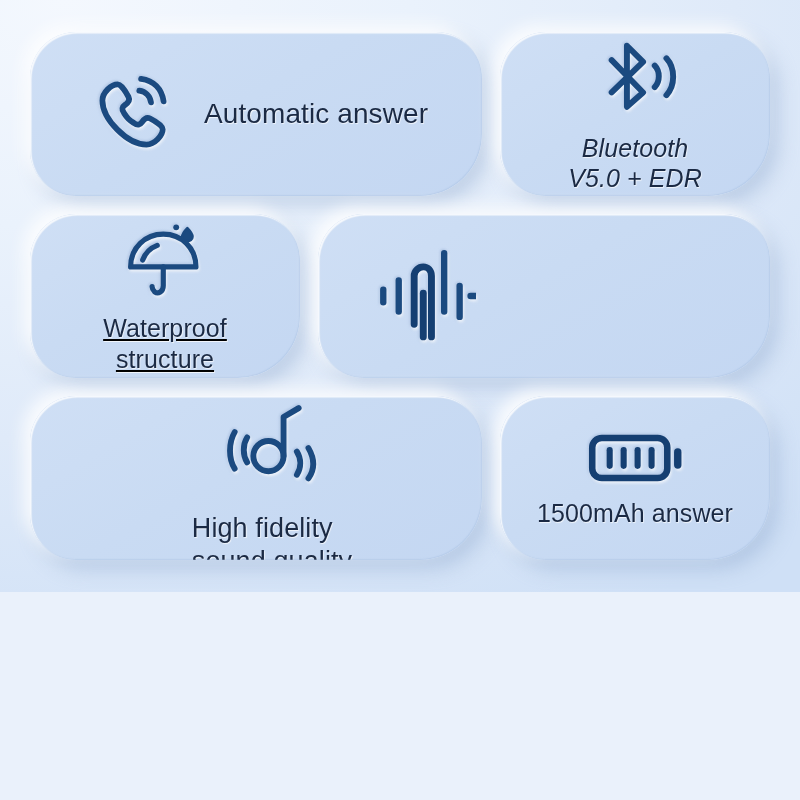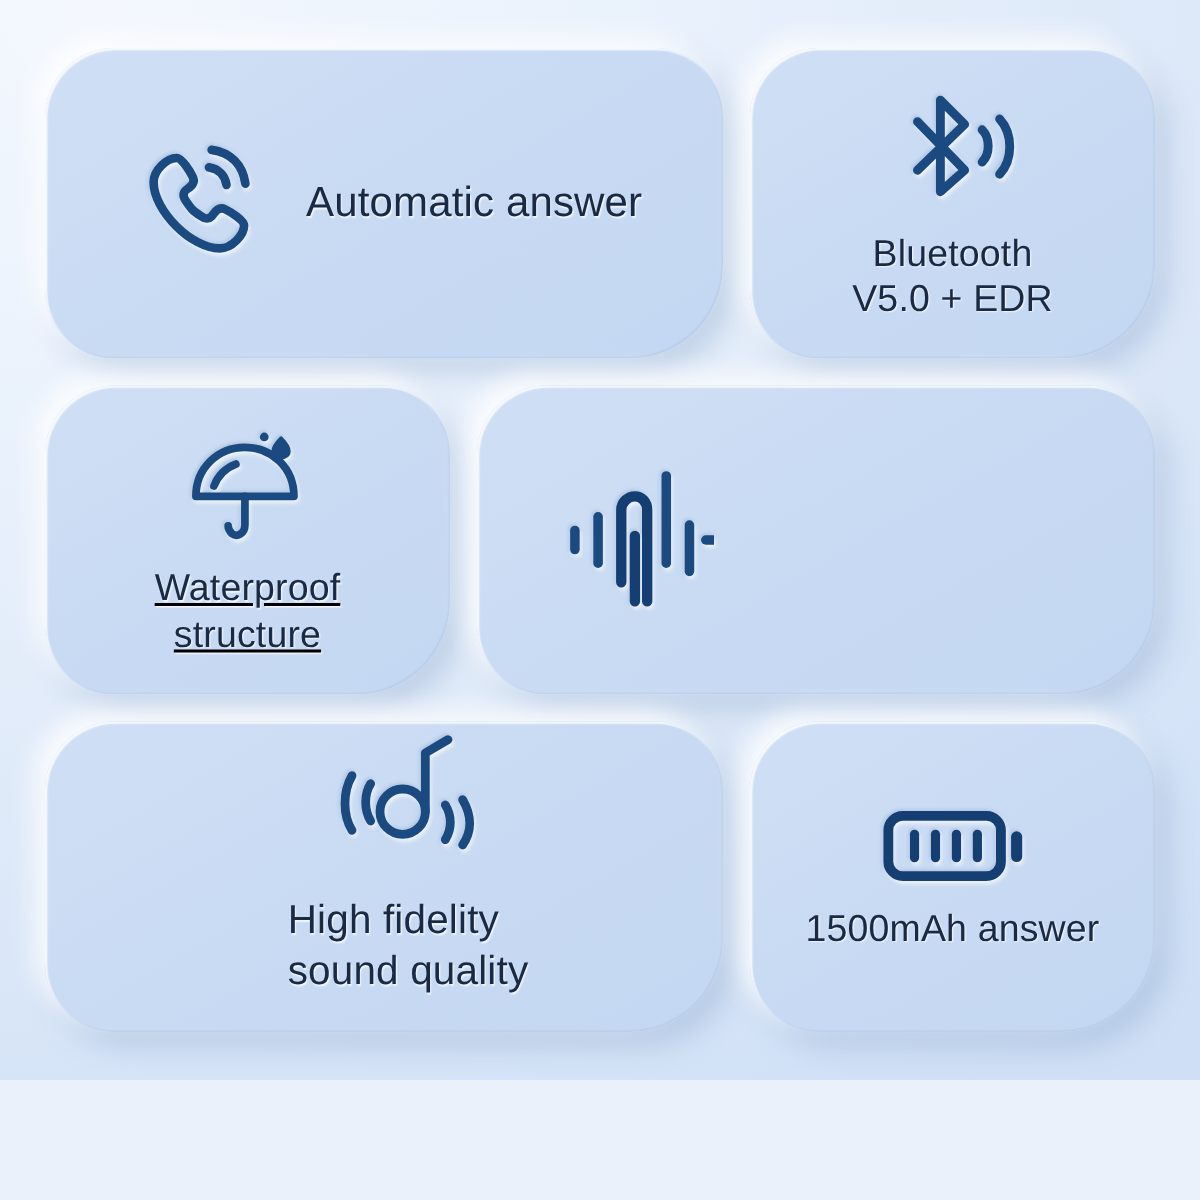--- a/index.html
+++ b/index.html
@@ -12,21 +12,21 @@
     height: 800px;
     overflow: hidden;
     font-family: "Liberation Sans", sans-serif;
     background: #eaf1fb;
   }
 
   
   .page {
     position: relative;
     width: 800px;
-    height: 720px;
+    height: 592px;
     box-sizing: border-box;
     background:
       radial-gradient(135% 120% at 8% 0%, #f4f8fe 0%, #eaf2fc 32%, #dfeaf9 62%, #cfe0f6 100%);
     padding: 32px 30px;
   }
 
   .grid {
     position: relative;
     width: 100%;
     height: 100%;
@@ -109,21 +109,21 @@
 
   
   .card-automatic-answer .label { font-size: 28px; }
   .card-automatic-answer { padding-left: 72px; gap: 30px; }
   .card-microphone { padding-left: 44px; gap: 32px; }
   .card-highfidelity { padding-left: 64px; gap: 26px; flex-direction: column; }
   .card-bluetooth .label { font-size: 26px; line-height: 1.22; }
   .card-battery .label { font-size: 25px; }
   .card-waterproof .label { font-size: 26px; }
   .card-waterproof { gap: 14px; text-decoration: underline; }
-  .card-bluetooth { gap: 14px; }
+  .card-bluetooth { gap: 14px; font-style: italic; }
   .card-battery { gap: 12px; }
 </style>
 </head>
 <body>
 
 <div class="page">
   <div class="grid">
 
     <div class="row">
 

